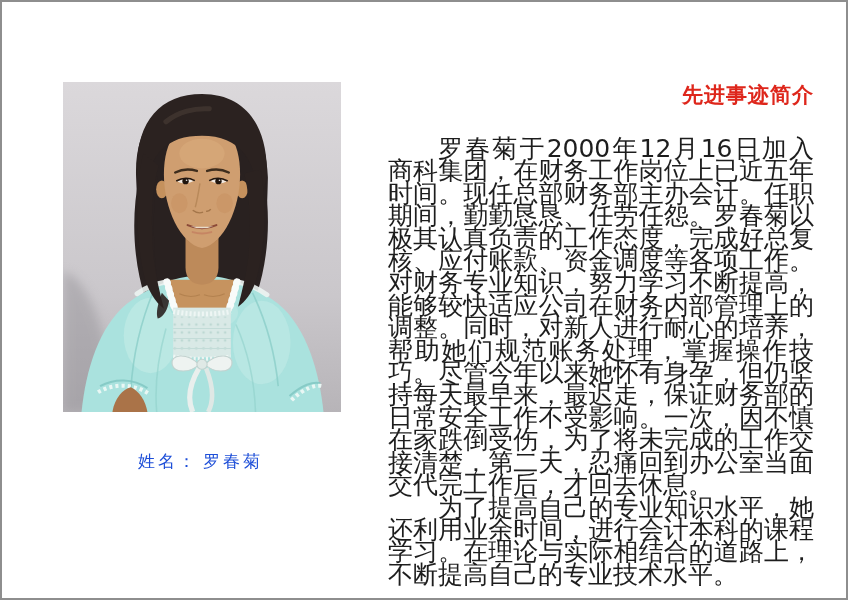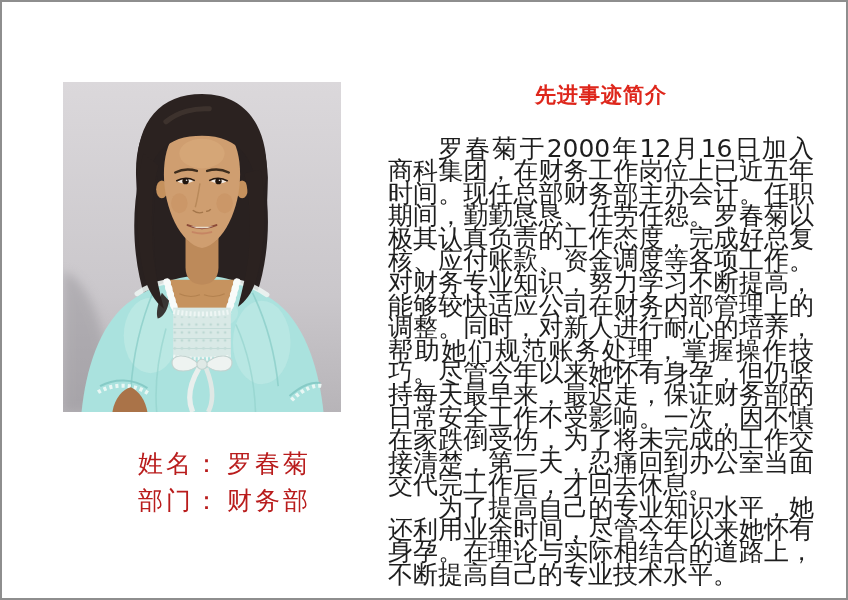--- a/index.html
+++ b/index.html
@@ -27,40 +27,40 @@
   }
   .photo-wrap svg { display: block; width: 100%; height: 100%; }
 
   
   .fields {
     position: absolute;
     left: 136px;
     top: 450px;
   }
   .field {
-    font-family: Liberation Sans, sans-serif;
-    font-size: 25px;
+    font-family: Liberation Mono, monospace;
+    font-size: 17px;
     line-height: 22px;
-    color: #b91c1c;
+    color: #1d4ed8;
     letter-spacing: 3px;
     margin-bottom: 15px;
     white-space: nowrap;
   }
   .field .field-value { margin-left: 5px; }
 
   
   .content {
     position: absolute;
     left: 386px;
     top: 82px;
     width: 426px;
   }
   .section-title {
     margin: 0 0 32px 0;
-    text-align: center;
+    text-align: right;
     font-size: 21px;
     line-height: 22px;
     font-weight: bold;
     letter-spacing: 1px;
     font-family: "DejaVu Sans", sans-serif;
   }
   .bio-paragraph {
     margin: 0;
     font-size: 25px;
     line-height: 22.4px;
@@ -170,24 +170,21 @@
       <path d="M192,88 C198,122 197,162 188,198 C184,212 177,221 170,226 C174,210 178,194 180,176 C183,142 181,112 176,92 Z" fill="#2b2220"></path>
       <path d="M96,212 C92,224 90,232 92,238 C98,236 102,228 103,220 Z" fill="#2b2220" opacity="0.9"></path>
       <path d="M100,40 C112,30 128,26 142,27" stroke="#54463e" stroke-width="5" fill="none" opacity="0.45" stroke-linecap="round"></path>
     </svg>
   </div>
 
   <div class="fields">
     <div class="field">
       <span class="field-label">姓名：</span><span class="field-value">罗春菊</span>
     </div>
-    <div class="field">
-      <span class="field-label">部门：</span><span class="field-value">财务部</span>
-    </div>
   </div>
 
   <div class="content">
     <h1 class="section-title" style="color: rgb(222, 38, 27);">先进事迹简介</h1>
     <p class="bio-paragraph">罗春菊于2000年12月16日加入商科集团，在财务工作岗位上已近五年时间。现任总部财务部主办会计。任职期间，勤勤恳恳、任劳任怨。罗春菊以极其认真负责的工作态度，完成好总复核、应付账款、资金调度等各项工作。对财务专业知识，努力学习不断提高，能够较快适应公司在财务内部管理上的调整。同时，对新人进行耐心的培养，帮助她们规范账务处理，掌握操作技巧。尽管今年以来她怀有身孕，但仍坚持每天最早来，最迟走，保证财务部的日常安全工作不受影响。一次，因不慎在家跌倒受伤，为了将未完成的工作交接清楚，第二天，忍痛回到办公室当面交代完工作后，才回去休息。</p>
-    <p class="bio-paragraph">为了提高自己的专业知识水平，她还利用业余时间，尽管今年以来她怀有身孕。在理论与实际相结合的道路上，不断提高自己的专业技术水平。</p>
+    <p class="bio-paragraph">为了提高自己的专业知识水平，她还利用业余时间，进行会计本科的课程学习。在理论与实际相结合的道路上，不断提高自己的专业技术水平。</p>
   </div>
 
 </div>
 
 </body></html>

